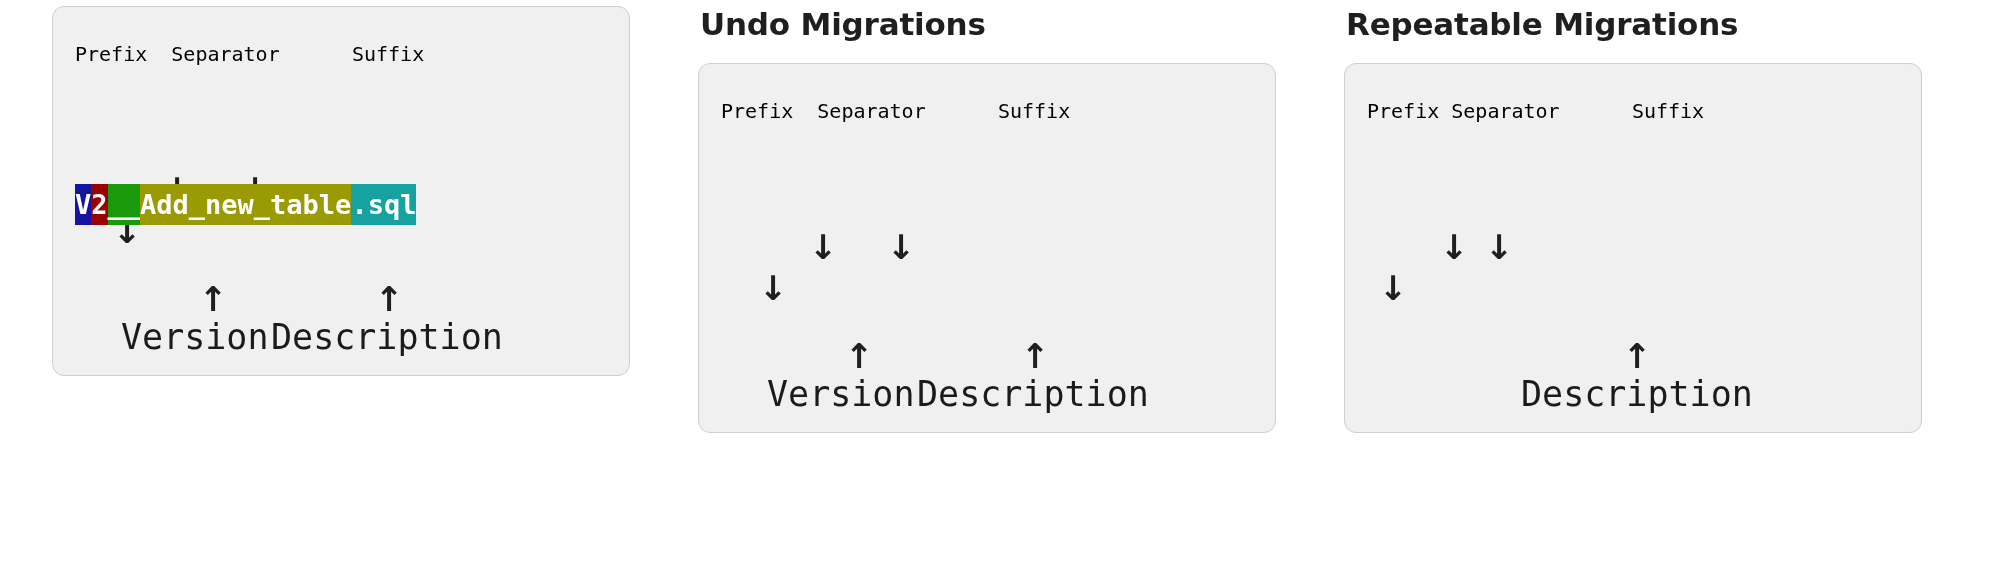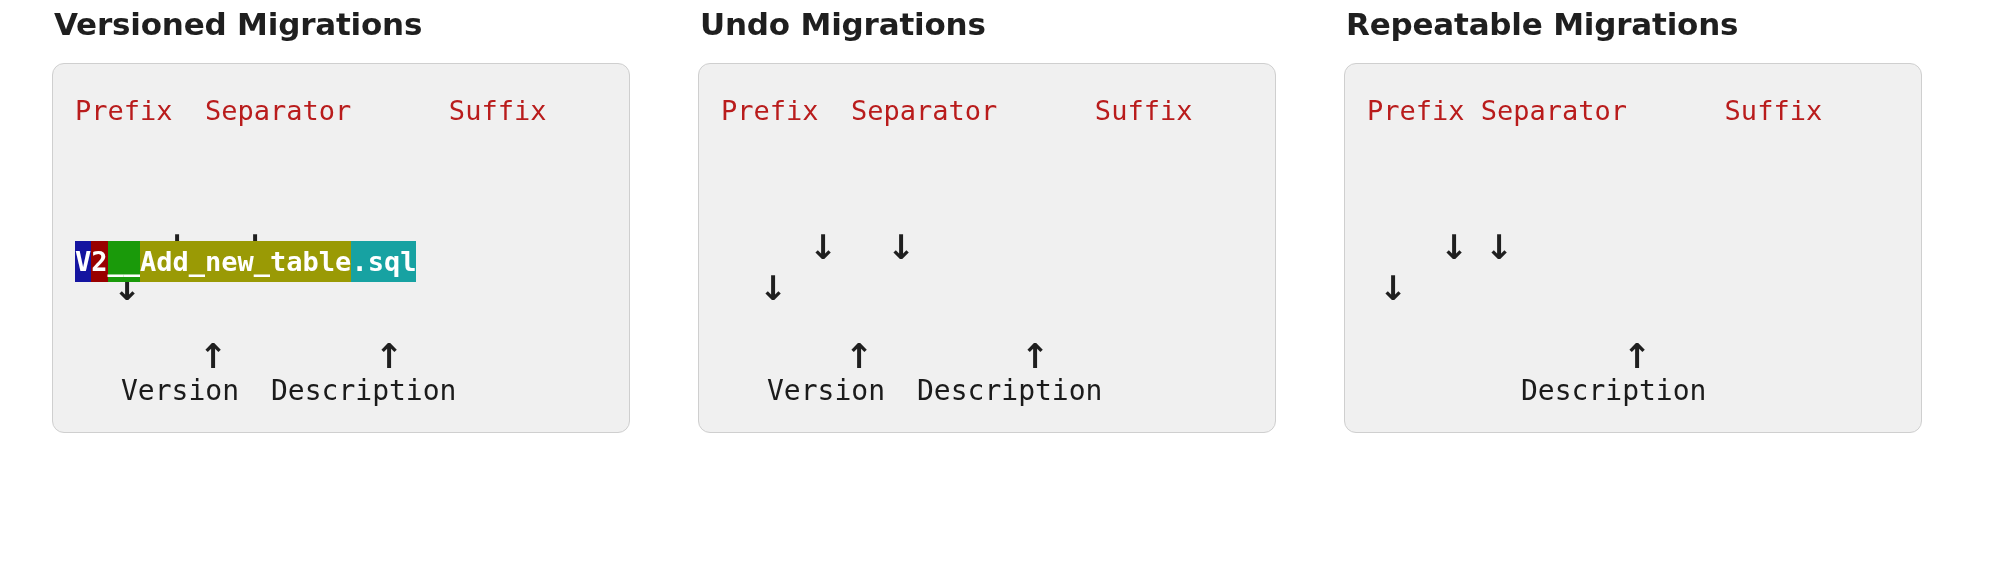--- a/index.html
+++ b/index.html
@@ -47,23 +47,23 @@
   }
   .mono {
     font-family: "DejaVu Sans Mono", "Liberation Mono", monospace;
   }
   
   .legend {
     position: absolute;
     left: 22px;
     right: 14px;
     top: 27px;
-    font-size: 27px;
+    font-size: 20px;
     line-height: 40px;
-    color: #b91c1c;
+    color: #000000;
     white-space: pre-wrap;
     word-break: break-all;
   }
   
   .arrow-row {
     position: absolute;
     left: 0;
     right: 0;
     top: 0;
     height: 100%;
@@ -99,31 +99,30 @@
   .caption-arrow {
     position: absolute;
     font-size: 34px;
     line-height: 1;
     color: #1f1f1f;
     font-family: "DejaVu Sans", sans-serif;
     font-weight: 700;
   }
   .caption {
     position: absolute;
-    font-size: 28px;
+    font-size: 35px;
     color: #1b1b1b;
     white-space: nowrap;
   }
 </style>
 </head>
 <body style="background: rgb(255, 255, 255);">
 
 <div class="board">
     <div class="panel">
-      <div class="panel-title">Versioned Migrations</div>
       <div class="card">
         <div class="legend mono">Prefix  Separator      Suffix</div>
         <div class="arrow-row">
           <span class="arrow" style="left: 110px; top: 166px;">↓</span>
           <span class="arrow" style="left: 188px; top: 166px;">↓</span>
           <span class="arrow" style="left: 60px; top: 207px;">↓</span>
         </div>
         <div class="fname mono"><span class="seg" style="background: rgb(20, 20, 160);">V</span><span class="seg" style="background: rgb(153, 0, 0);">2</span><span class="seg" style="background: rgb(26, 154, 10);">__</span><span class="seg" style="background: rgb(154, 154, 5);">Add_new_table</span><span class="seg" style="background: rgb(23, 162, 162);">.sql</span></div>
         <span class="caption-arrow" style="left: 146px; top: 275px;">↑</span>
         <span class="caption mono" style="left: 68px; top: 310px;">Version</span>

